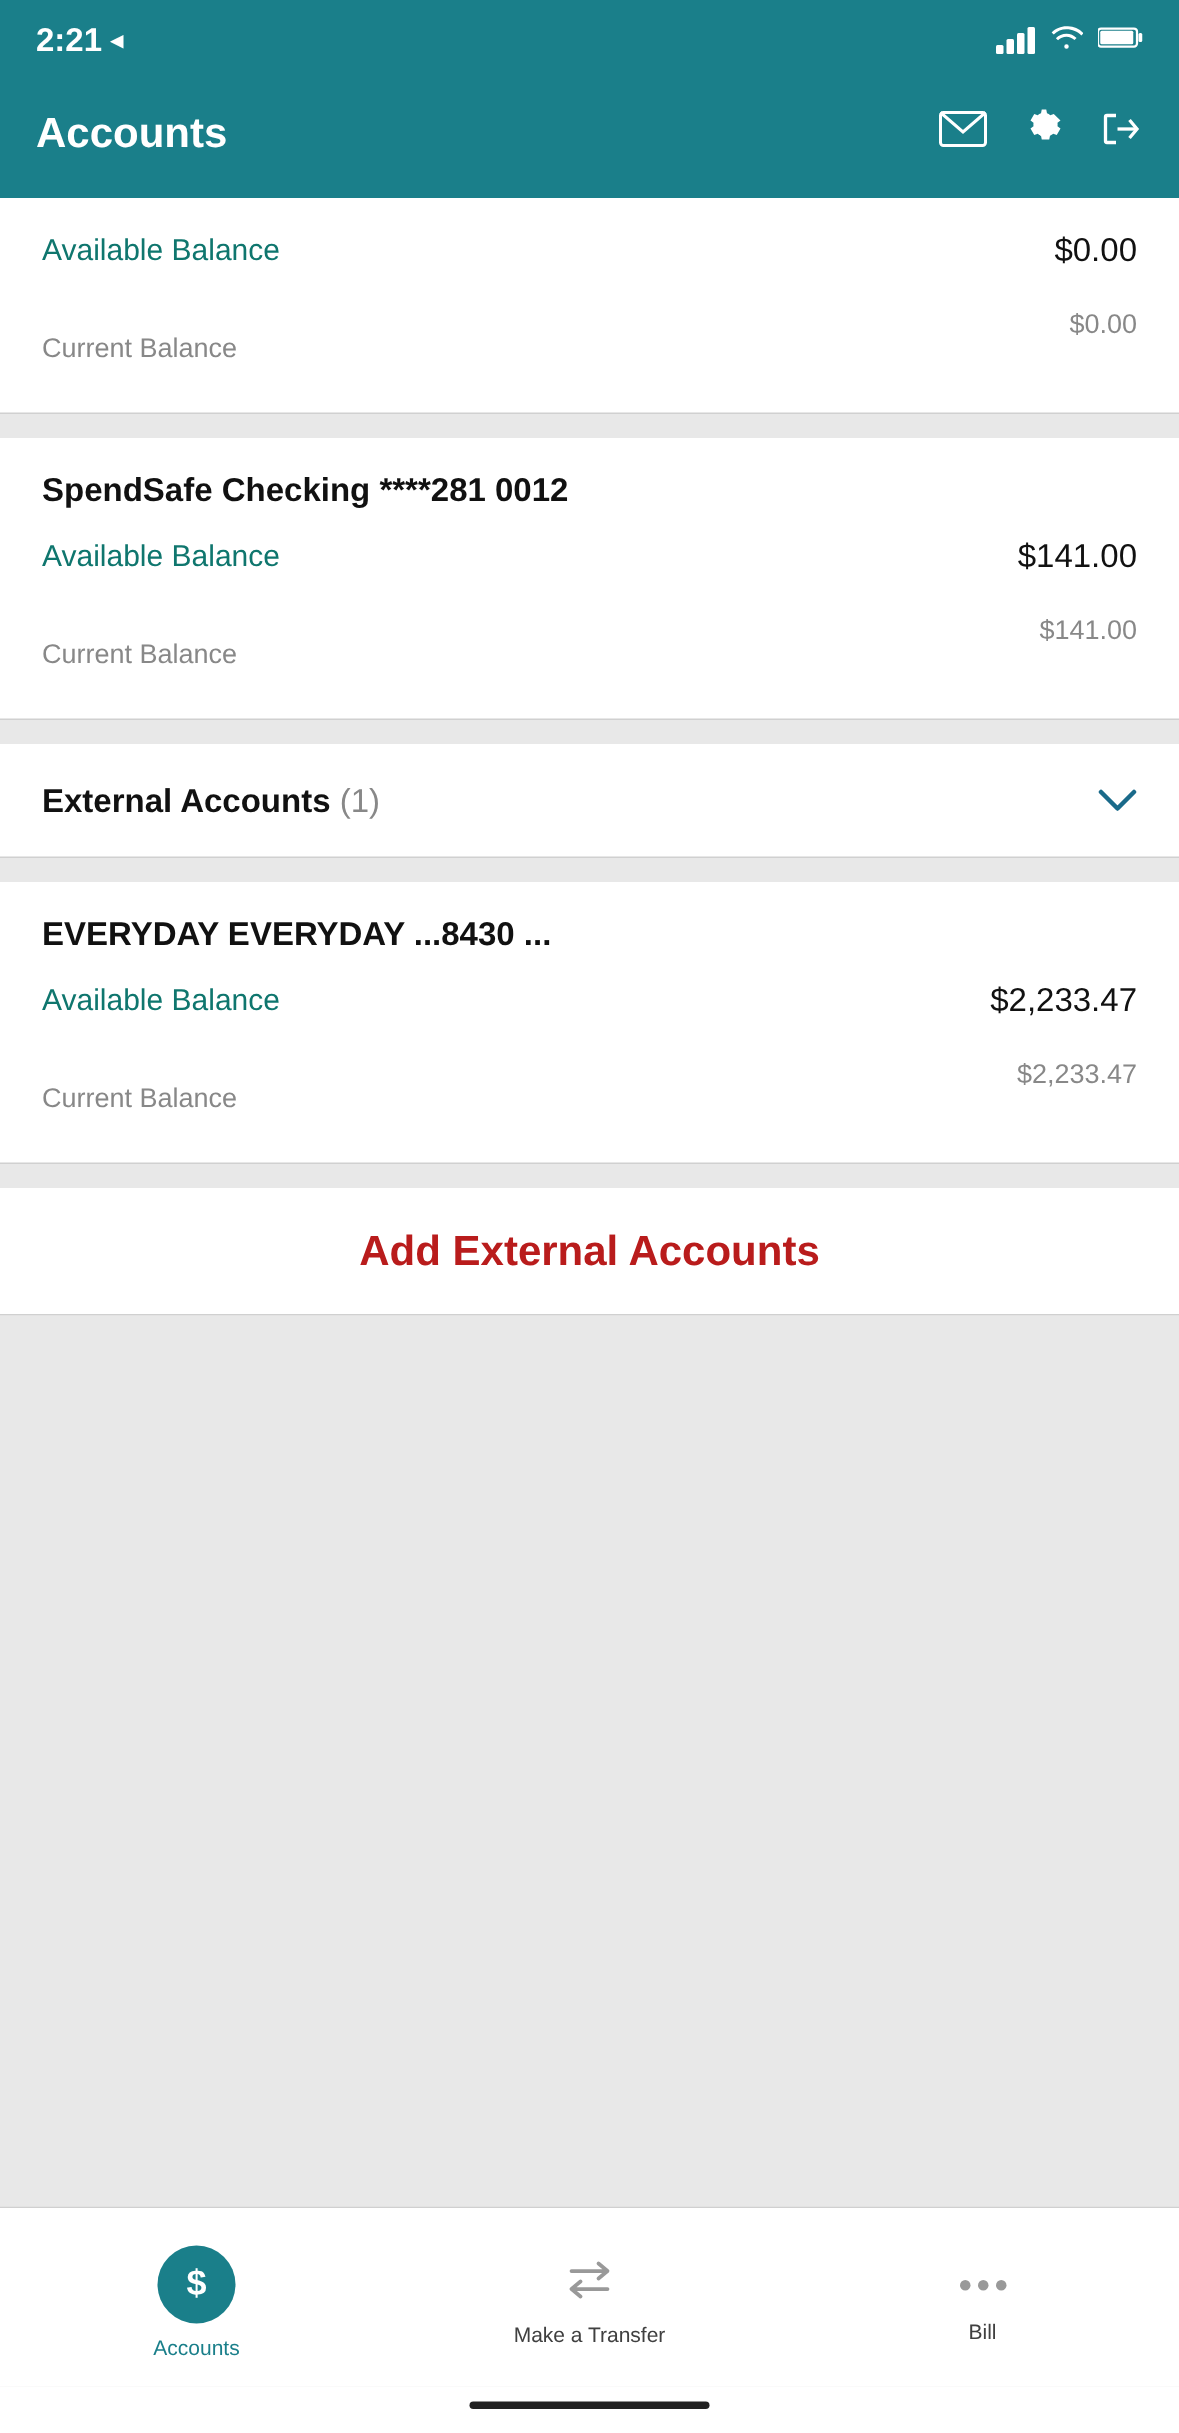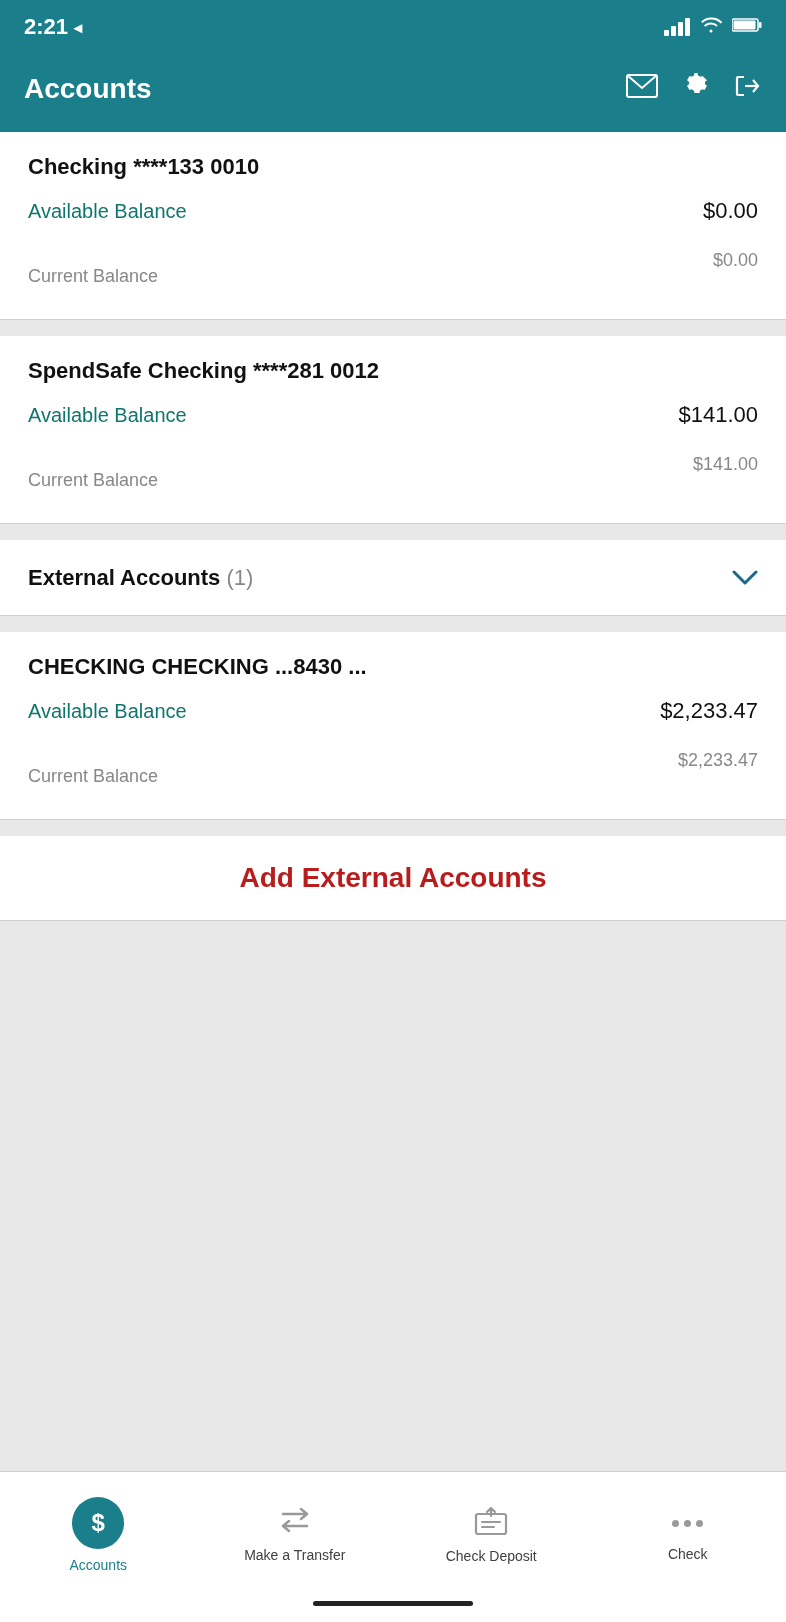--- a/index.html
+++ b/index.html
@@ -283,21 +283,20 @@
         <path d="M19 8l5 6-5 6"></path>
         <path d="M24 14H11"></path>
       </svg>
     </span>
   </div>
 </div>
 
 <div class="content-area">
 
   <div class="account-card">
-    <div class="account-name">Checking ****133 0010</div>
     <div class="balance-row">
       <span class="balance-label">Available Balance</span>
       <span class="balance-amount">$0.00</span>
     </div>
     <div class="balance-row">
       <span class="current-balance-label">Current Balance</span>
       <span class="current-balance-amount">$0.00</span>
     </div>
   </div>
 
@@ -326,21 +325,21 @@
     <span class="chevron-down">
       <svg width="26" height="16" viewBox="0 0 26 16" fill="none">
         <path d="M2 2l11 11L24 2" stroke="#1a6a8a" stroke-width="3" stroke-linecap="round" stroke-linejoin="round"></path>
       </svg>
     </span>
   </div>
 
   <div class="card-separator"></div>
 
   <div class="account-card">
-    <div class="account-name">CHECKING CHECKING ...8430 ...</div>
+    <div class="account-name">EVERYDAY EVERYDAY ...8430 ...</div>
     <div class="balance-row">
       <span class="balance-label">Available Balance</span>
       <span class="balance-amount">$2,233.47</span>
     </div>
     <div class="balance-row">
       <span class="current-balance-label">Current Balance</span>
       <span class="current-balance-amount">$2,233.47</span>
     </div>
   </div>
 
@@ -367,37 +366,27 @@
     <span style="font-size:30px; color:#999;">
       <svg width="36" height="28" viewBox="0 0 36 28" fill="none">
         <path d="M6 8h24M24 3l6 5-6 5" stroke="#999" stroke-width="2.5" stroke-linecap="round" stroke-linejoin="round"></path>
         <path d="M30 20H6M12 15l-6 5 6 5" stroke="#999" stroke-width="2.5" stroke-linecap="round" stroke-linejoin="round"></path>
       </svg>
     </span>
     <span class="nav-label">Make a Transfer</span>
   </div>
 
 
-  <div class="nav-item">
-    <span>
-      <svg width="34" height="32" viewBox="0 0 34 32" fill="none">
-        <rect x="2" y="8" width="30" height="20" rx="2" stroke="#999" stroke-width="2.2" fill="none"></rect>
-        <path d="M8 16h18M8 21h12" stroke="#999" stroke-width="2" stroke-linecap="round"></path>
-        <path d="M17 2v8M13 6l4-4 4 4" stroke="#999" stroke-width="2.2" stroke-linecap="round" stroke-linejoin="round"></path>
-      </svg>
-    </span>
-    <span class="nav-label">Check Deposit</span>
-  </div>
 
   <div class="nav-item">
     <span style="display:flex; gap:5px; align-items:center; height:32px; justify-content:center;">
       <span style="width:7px; height:7px; background:#999; border-radius:50%; display:inline-block;"></span>
       <span style="width:7px; height:7px; background:#999; border-radius:50%; display:inline-block;"></span>
       <span style="width:7px; height:7px; background:#999; border-radius:50%; display:inline-block;"></span>
     </span>
-    <span class="nav-label">Check</span>
+    <span class="nav-label">Bill</span>
   </div>
 
 </div>
 
 <div class="home-indicator">
   <div class="home-bar"></div>
 </div>
 
 </body></html>

